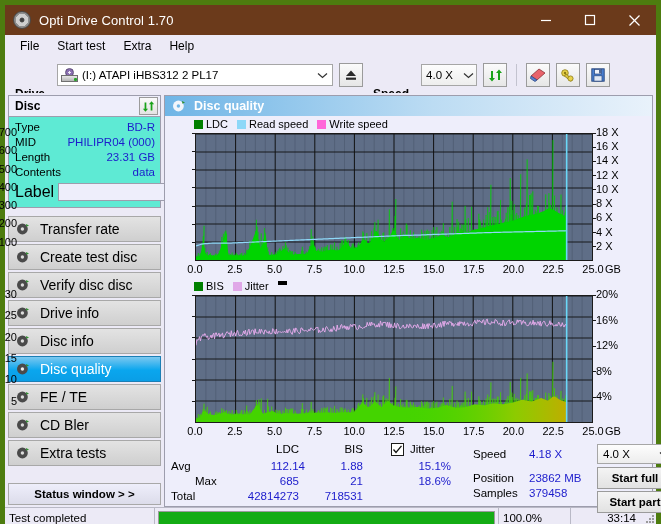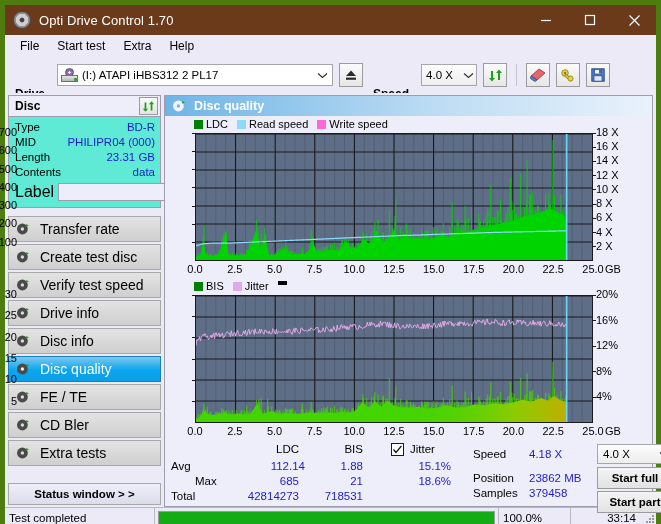--- a/index.html
+++ b/index.html
@@ -465,21 +465,21 @@
         <span>Create test disc</span>
       </div>
       <div class="nav-btn">
         <span class="nav-icon">
           <svg width="14" height="14" viewBox="0 0 14 14">
               <circle cx="6.4" cy="7" r="5.4" fill="#4a4a4a"></circle>
               <circle cx="6.4" cy="7" r="1.7" fill="#dcdcdc"></circle>
               <path d="M10 2 l3 1.6 -2.6 1.2z" fill="#2f8f2f"></path>
             </svg>
         </span>
-        <span>Verify test speed</span>
+        <span>Verify disc disc</span>
       </div>
       <div class="nav-btn">
         <span class="nav-icon">
           <svg width="14" height="14" viewBox="0 0 14 14">
               <circle cx="6.4" cy="7" r="5.4" fill="#4a4a4a"></circle>
               <circle cx="6.4" cy="7" r="1.7" fill="#dcdcdc"></circle>
               <path d="M10 2 l3 1.6 -2.6 1.2z" fill="#2f8f2f"></path>
             </svg>
         </span>
         <span>Drive info</span>

